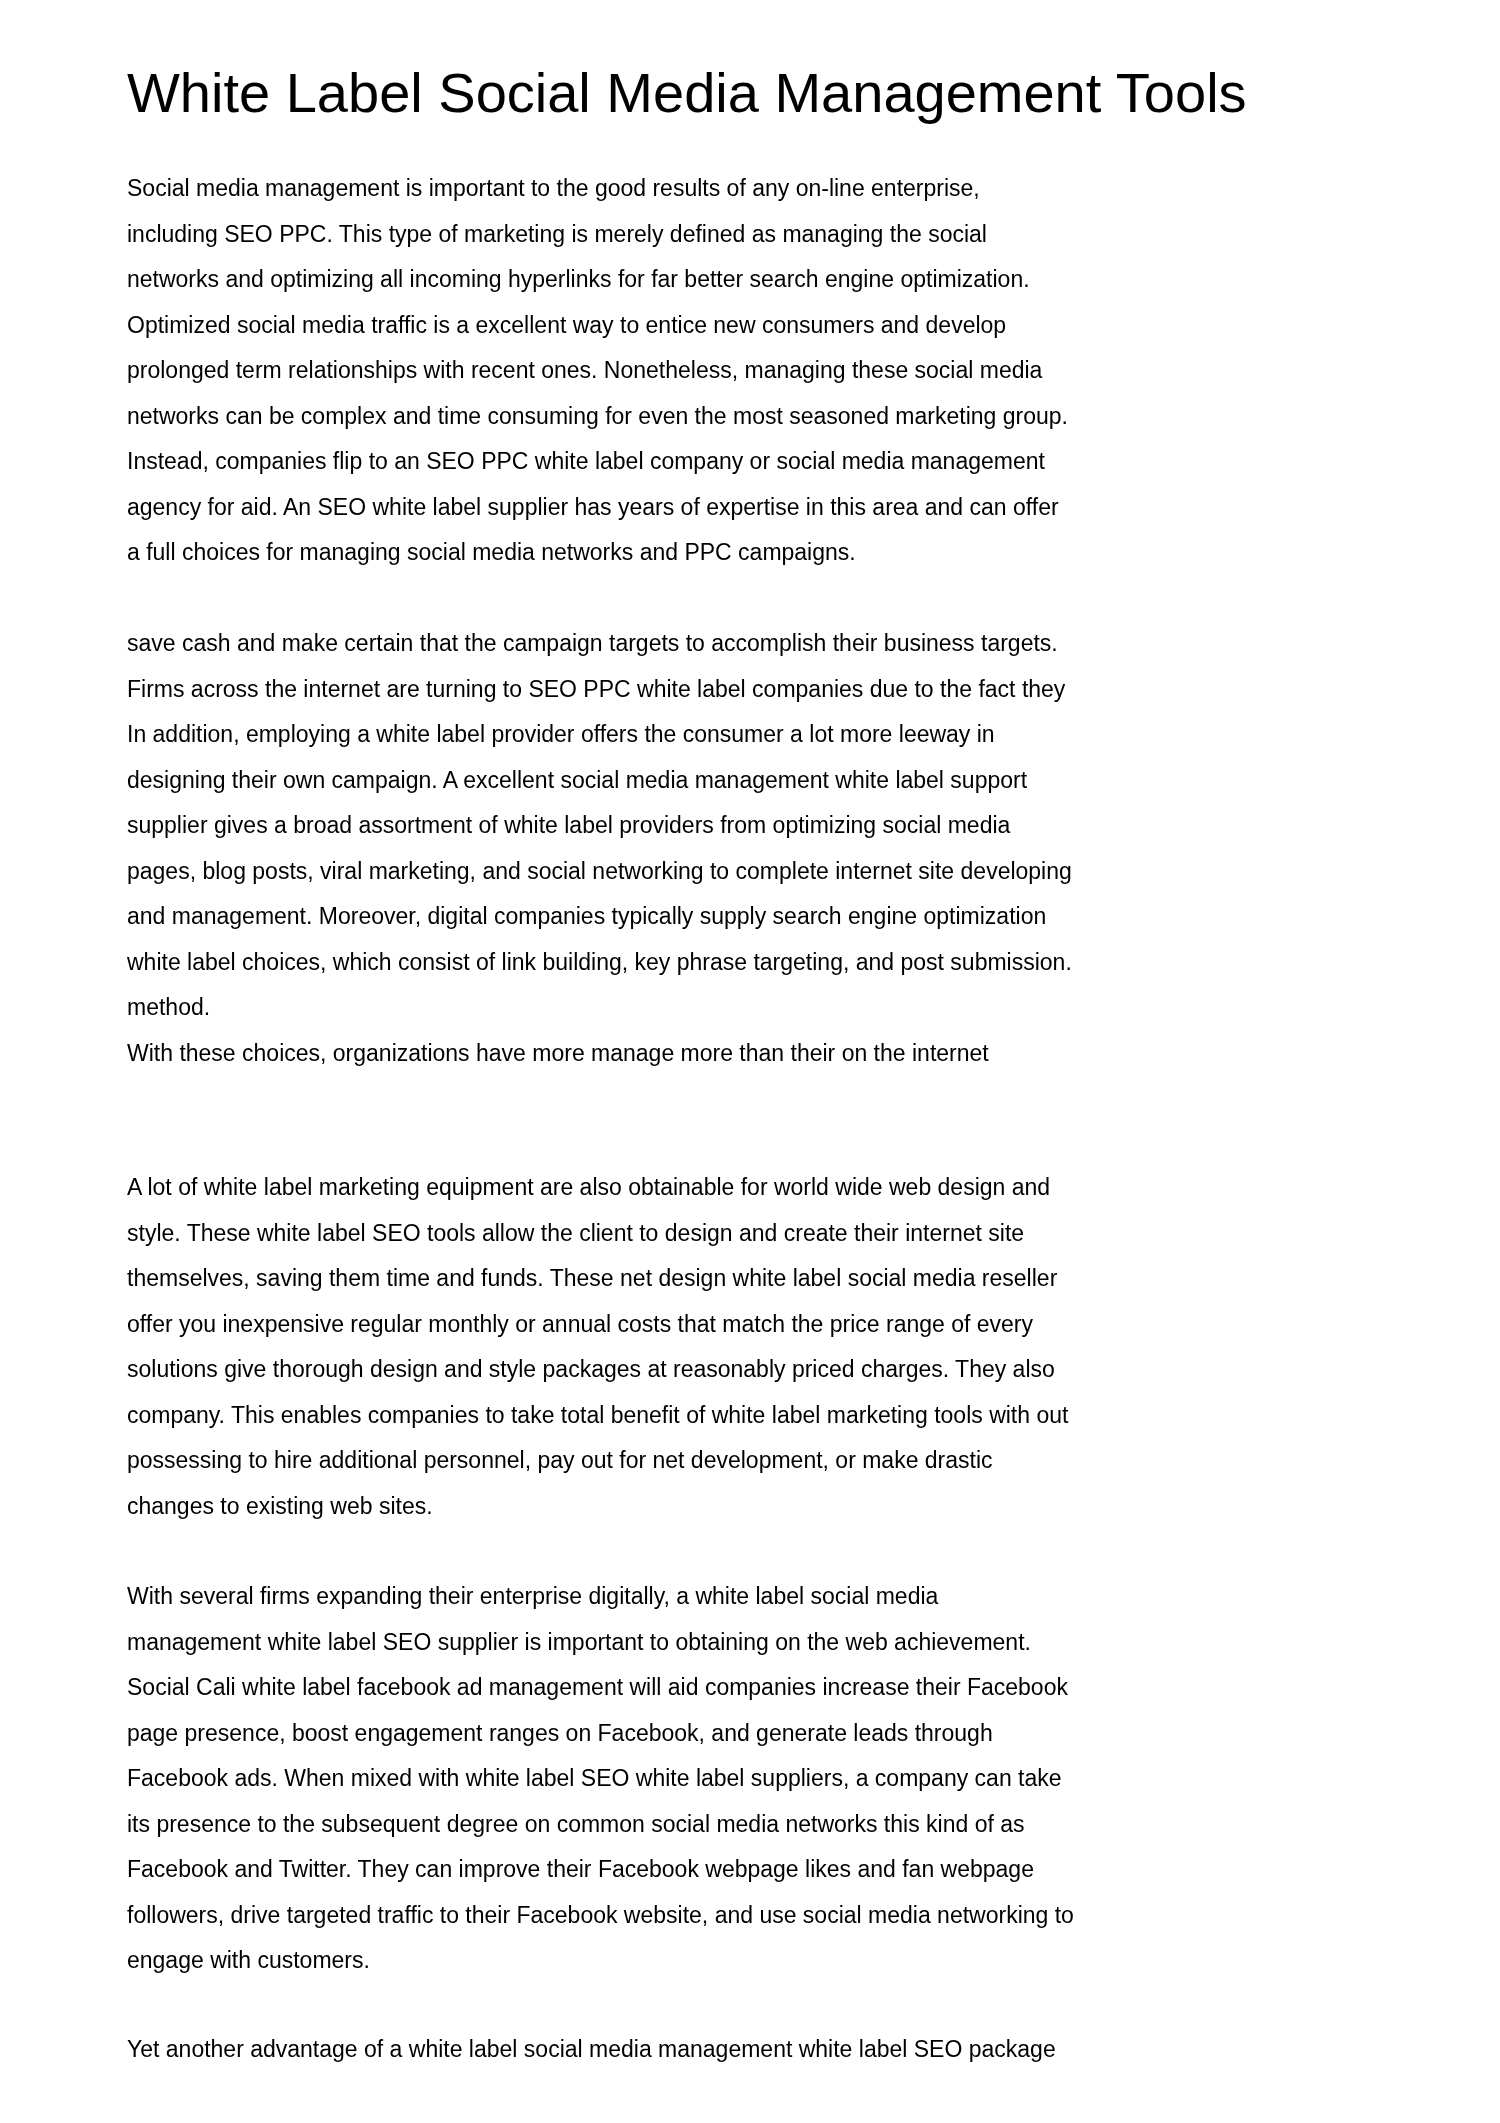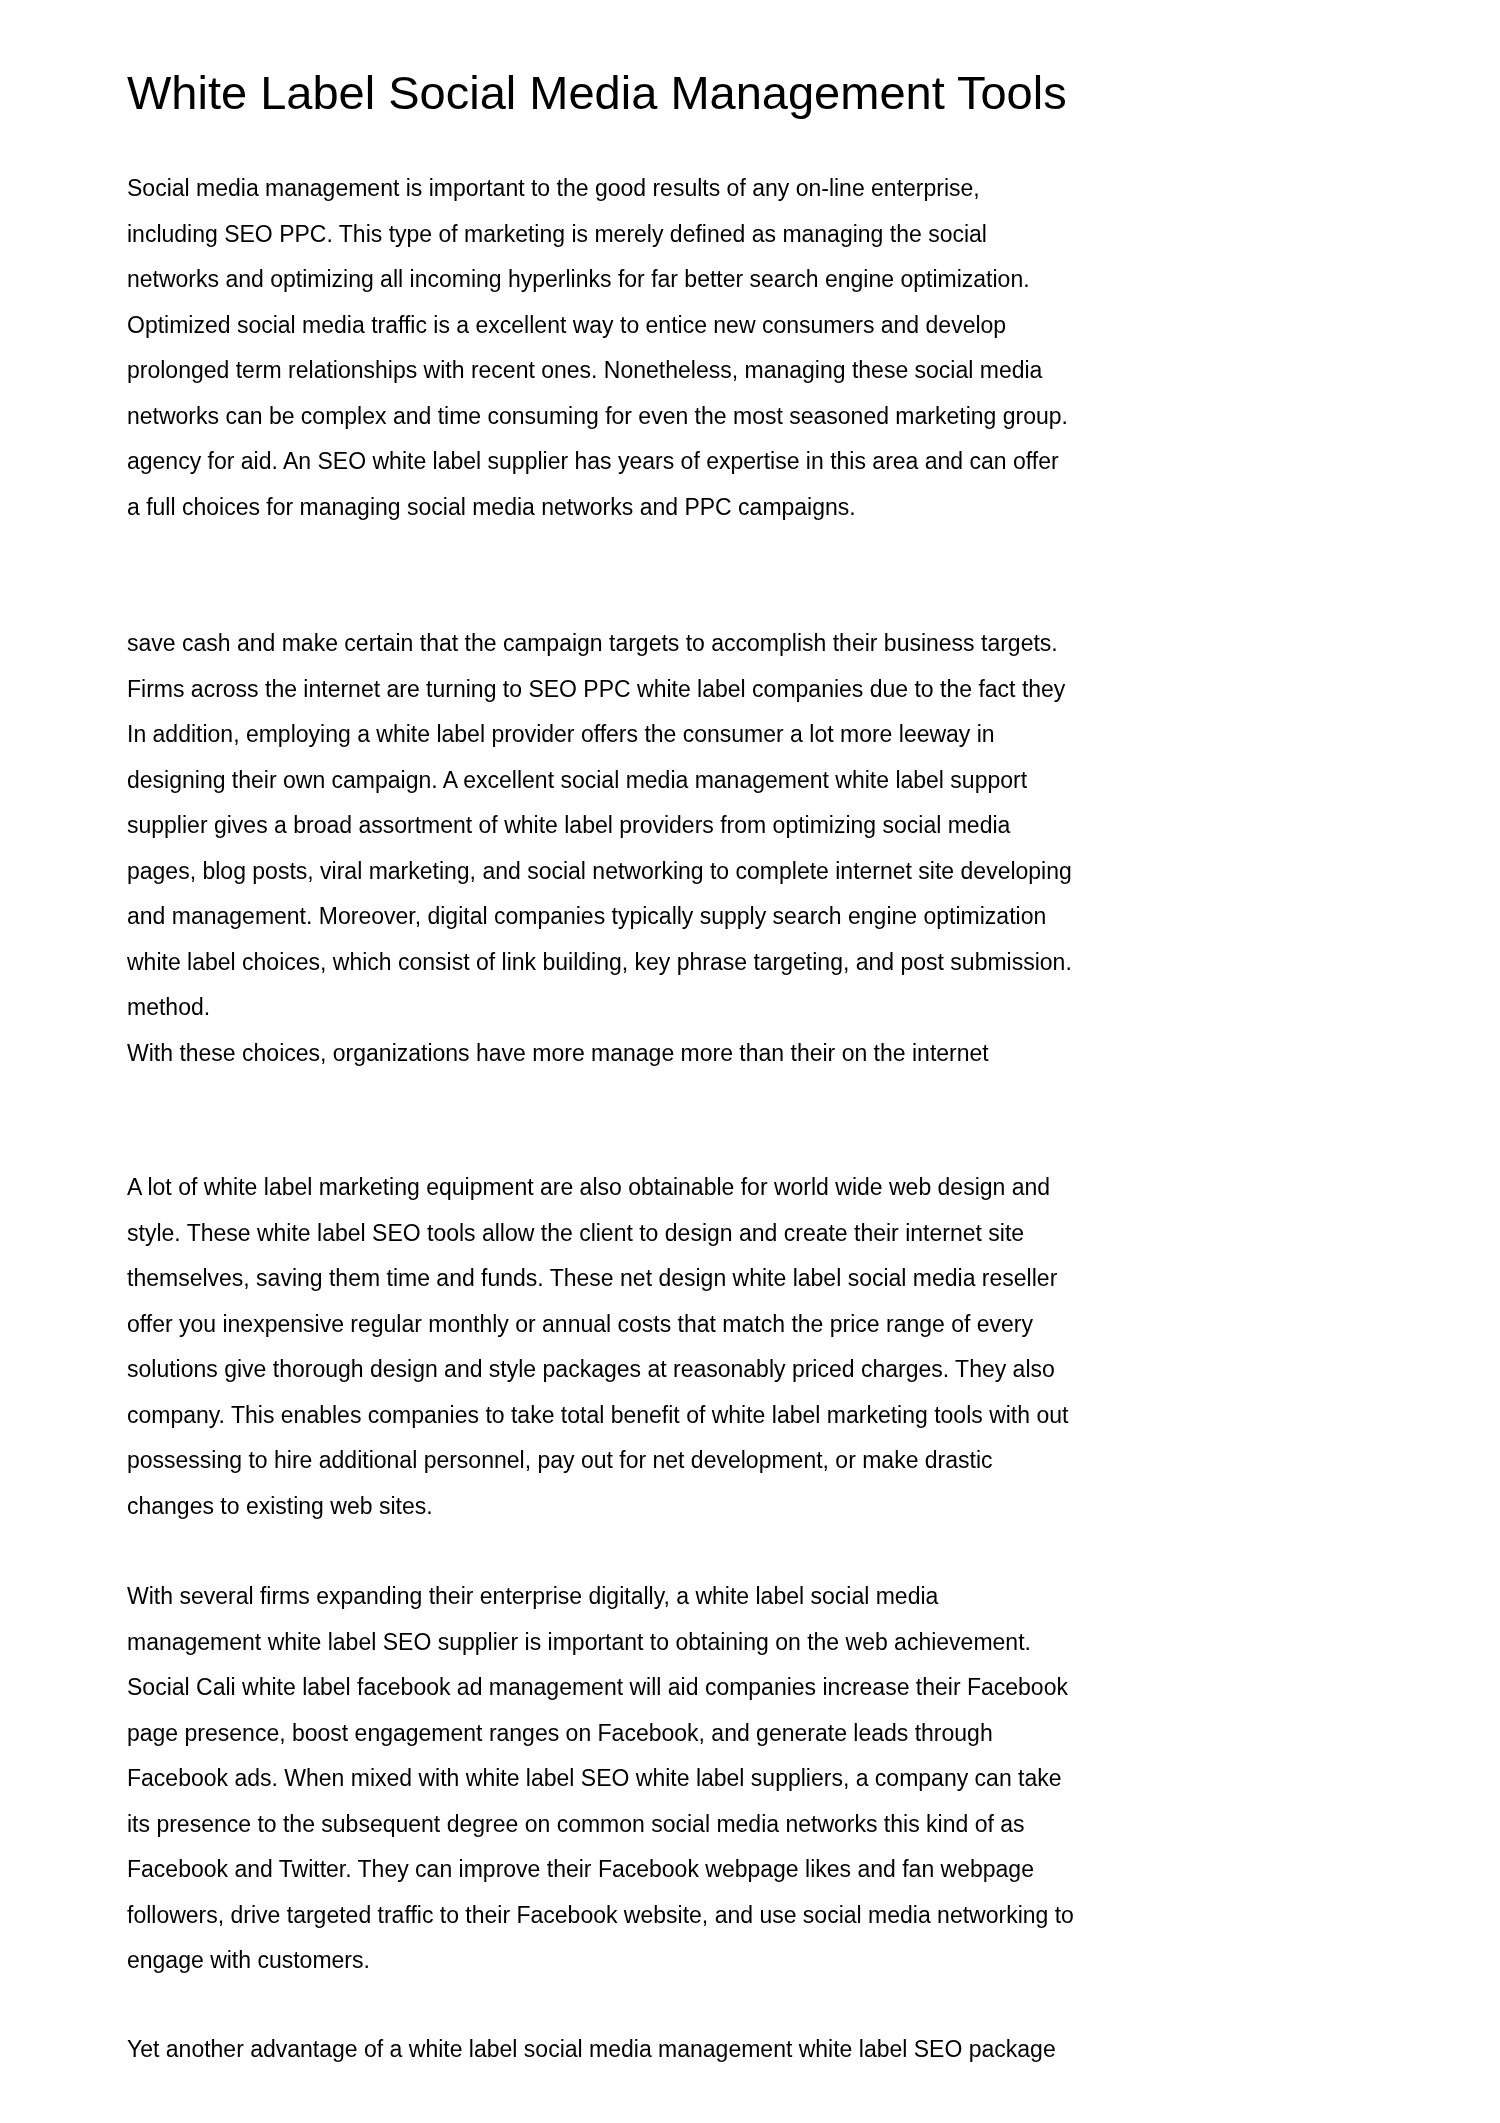--- a/index.html
+++ b/index.html
@@ -19,21 +19,21 @@
       position: absolute;
       left: 127px;
       top: 0;
       width: 1300px;
     }
     .title {
       position: absolute;
       left: 0;
       top: 68px;
       margin: 0;
-      font-size: 47px;
+      font-size: 56px;
       line-height: 50px;
       font-weight: normal;
       white-space: nowrap;
     }
     .para {
       position: absolute;
       left: 0;
       margin: 0;
       font-size: 23px;
       line-height: 45.5px;
@@ -55,20 +55,21 @@
 <div class="page">
   <h1 class="title">White Label Social Media Management Tools</h1>
 
   <p class="para" id="p1">
     <span class="line">Social media management is important to the good results of any on-line enterprise,</span>
     <span class="line">including SEO PPC. This type of marketing is merely defined as managing the social</span>
     <span class="line">networks and optimizing all incoming hyperlinks for far better search engine optimization.</span>
     <span class="line">Optimized social media traffic is a excellent way to entice new consumers and develop</span>
     <span class="line">prolonged term relationships with recent ones. Nonetheless, managing these social media</span>
     <span class="line">networks can be complex and time consuming for even the most seasoned marketing group.</span>
+    <span class="line">Instead, companies flip to an SEO PPC white label company or social media management</span>
     <span class="line">agency for aid. An SEO white label supplier has years of expertise in this area and can offer</span>
     <span class="line">a full choices for managing social media networks and PPC campaigns.</span>
   </p>
 
   <p class="para" id="p2">
     <span class="line">save cash and make certain that the campaign targets to accomplish their business targets.</span>
     <span class="line">Firms across the internet are turning to SEO PPC white label companies due to the fact they</span>
     <span class="line">In addition, employing a white label provider offers the consumer a lot more leeway in</span>
     <span class="line">designing their own campaign. A excellent social media management white label support</span>
     <span class="line">supplier gives a broad assortment of white label providers from optimizing social media</span>

